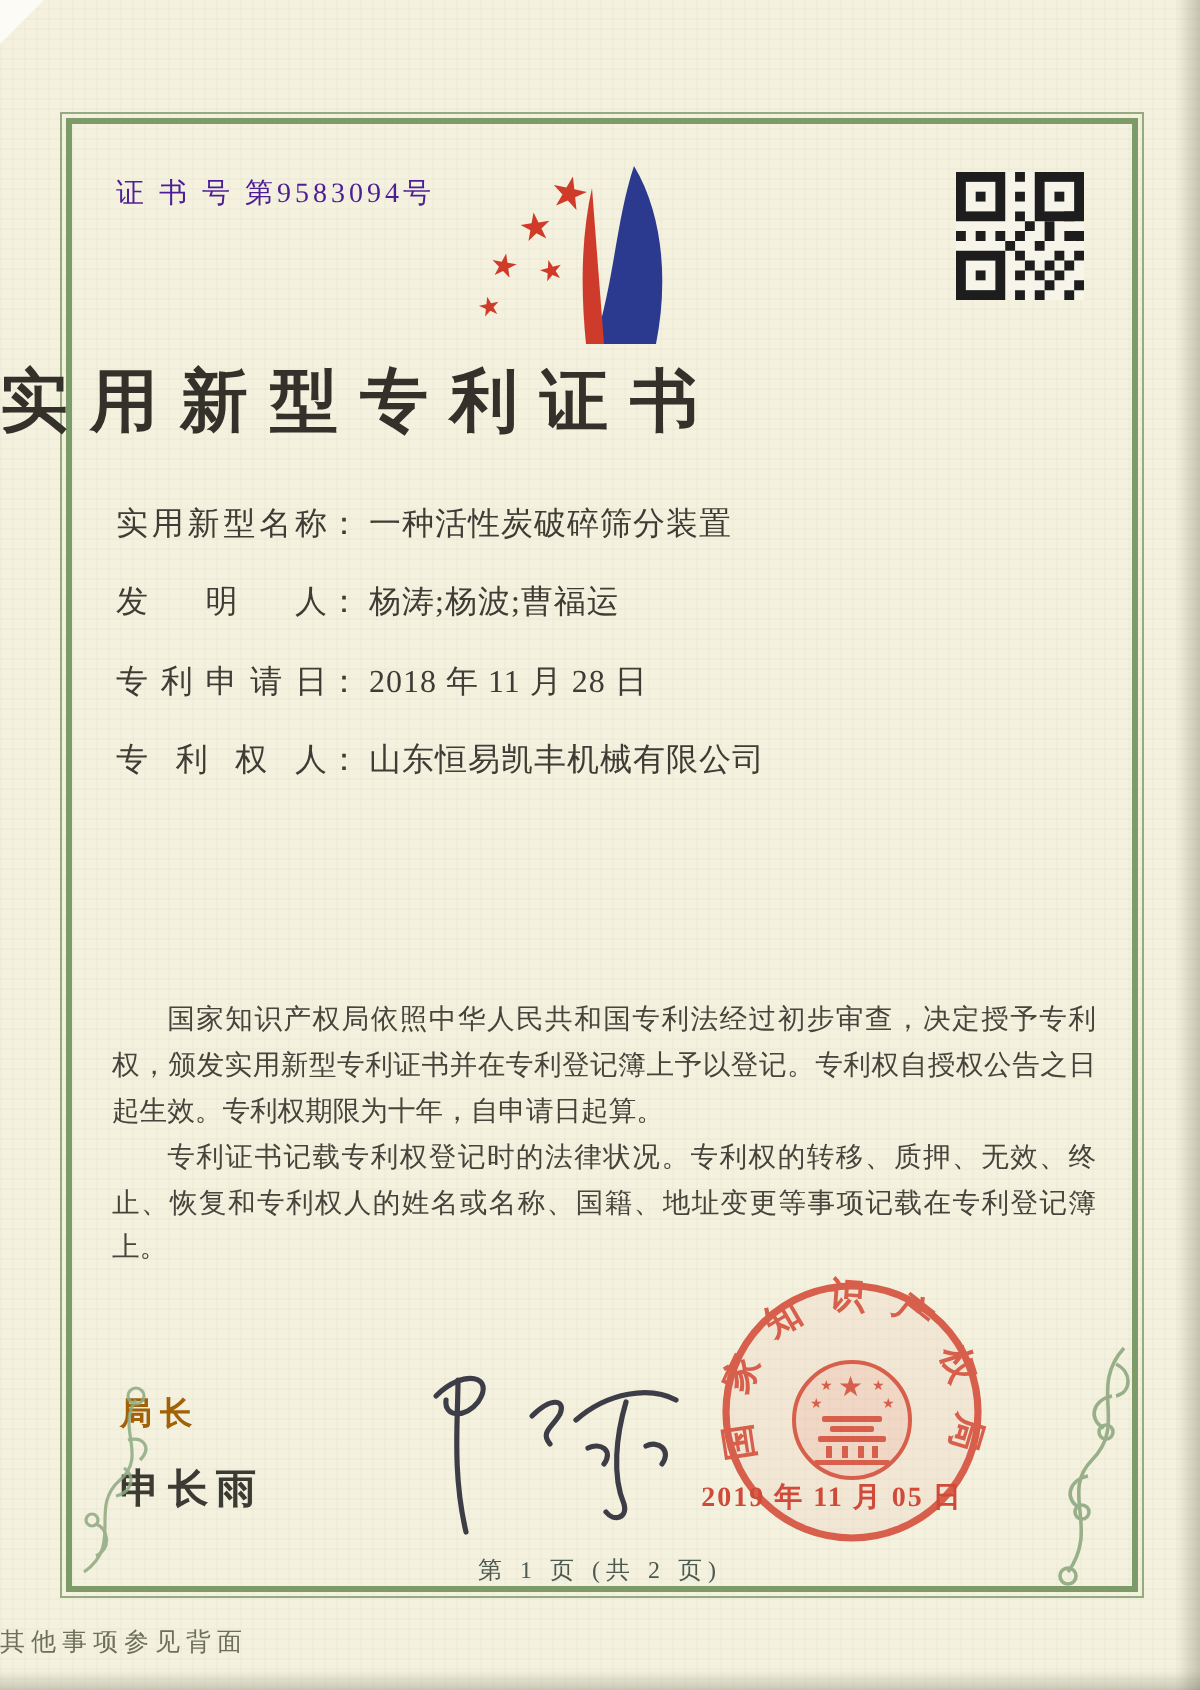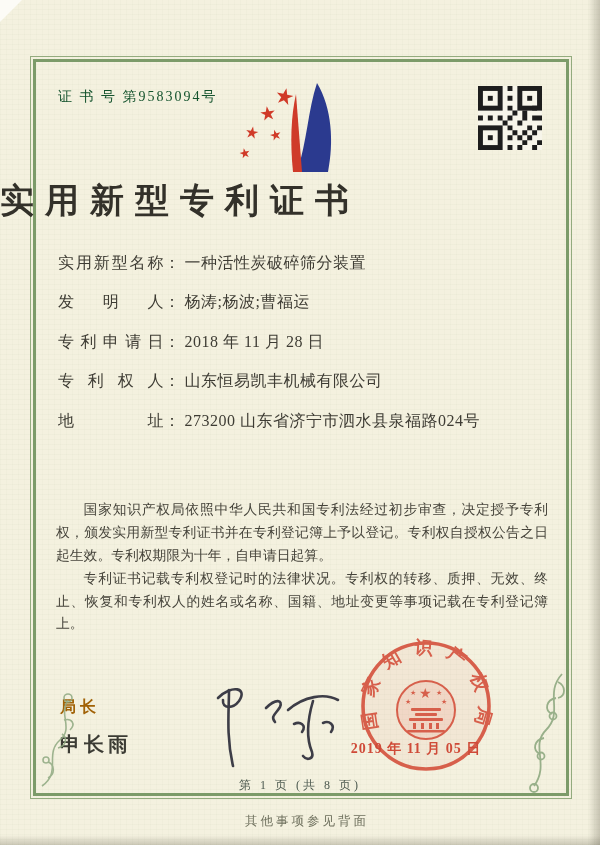--- a/index.html
+++ b/index.html
@@ -21,21 +21,21 @@
     background:linear-gradient(to bottom, rgba(0,0,0,0), rgba(80,75,60,0.25));}
   .corner-tl{position:absolute;left:0;top:0;width:0;height:0;
     border-style:solid;border-width:22px 22px 0 0;
     border-color:#fcfbf6 transparent transparent transparent;}
 
   .frame{position:absolute;left:30px;top:56px;width:540px;height:741px;
     border:1px solid #93ab7e;}
   .frame-inner{position:absolute;inset:2px;border:3px solid #7c9b69;}
 
   .cert-no{position:absolute;left:58px;top:88px;font-size:14px;
-    letter-spacing:2px;color:#14532d;}
+    letter-spacing:2px;color:#4c1d95;}
 
   .logo{position:absolute;left:233px;top:80px;width:126px;height:98px;}
   .qr{position:absolute;left:478px;top:86px;width:64px;height:64px;}
 
   .title{position:absolute;left:0;right:0;top:178px;
     font-size:34px;font-weight:bold;letter-spacing:11px;color:#33312a;}
 
   .fields{position:absolute;left:58px;top:252px;right:52px;}
   .frow{font-size:16px;line-height:1.4;color:#3e3c34;margin-bottom:17px;
     letter-spacing:0.5px;white-space:nowrap;}
@@ -57,22 +57,22 @@
 
   .seal{position:absolute;left:350px;top:630px;width:152px;height:152px;opacity:0.9;}
   .seal-date{position:absolute;left:350px;top:740px;width:132px;text-align:center;
     font-size:14px;font-weight:bold;color:#cf4a38;letter-spacing:1px;}
 
   .ornament-bl{position:absolute;left:34px;top:686px;width:62px;height:106px;}
   .ornament-br{position:absolute;left:498px;top:668px;width:72px;height:126px;}
 
   .footer-page{position:absolute;left:0;right:0;top:777px;text-align:center;
     font-size:12px;color:#4d5a50;letter-spacing:3px;}
-  .back-note{position:absolute;left:0;right:0;top:813px;text-align:center;
-    font-size:12.5px;color:#6d6f5c;letter-spacing:3px;padding-left:14px;}
+  .back-note{position:absolute;left:0;right:0;top:813px;
+    font-size:12.5px;color:#6d6f5c;letter-spacing:3px;}
 </style>
 </head>
 <body>
 
 <div class="paper-texture"></div>
 <div class="corner-tl"></div>
 
 <div class="frame">
   <div class="frame-inner"></div>
 </div>
@@ -116,23 +116,20 @@
     <span class="flabel">实用新型名称</span><span class="fcolon">：</span><span class="fvalue">一种活性炭破碎筛分装置</span>
   </div>
   <div class="frow">
     <span class="flabel">发明人</span><span class="fcolon">：</span><span class="fvalue">杨涛;杨波;曹福运</span>
   </div>
   <div class="frow">
     <span class="flabel">专利申请日</span><span class="fcolon">：</span><span class="fvalue">2018 年 11 月 28 日</span>
   </div>
   <div class="frow">
     <span class="flabel">专利权人</span><span class="fcolon">：</span><span class="fvalue">山东恒易凯丰机械有限公司</span>
-  </div>
-  <div class="frow">
-    <span class="flabel">地址</span><span class="fcolon">：</span><span class="fvalue">273200 山东省济宁市泗水县泉福路024号</span>
   </div>
 </div>
 
 <div class="paragraphs">
   <p>国家知识产权局依照中华人民共和国专利法经过初步审查，决定授予专利权，颁发实用新型专利证书并在专利登记簿上予以登记。专利权自授权公告之日起生效。专利权期限为十年，自申请日起算。</p>
   <p>专利证书记载专利权登记时的法律状况。专利权的转移、质押、无效、终止、恢复和专利权人的姓名或名称、国籍、地址变更等事项记载在专利登记簿上。</p>
 </div>
 
 <div class="sig-title">局长</div>
 <div class="sig-name">申长雨</div>
@@ -193,17 +190,17 @@
     <path d="M64,6 C46,26 66,44 48,62 C32,78 52,96 36,118"></path>
     <path d="M58,30 C48,32 46,42 54,46"></path>
     <path d="M46,70 C36,72 34,82 42,86"></path>
     <circle cx="36" cy="120" r="4"></circle>
     <circle cx="55" cy="48" r="3.5"></circle>
     <circle cx="43" cy="88" r="3.5"></circle>
     <path d="M60,14 C68,18 68,28 60,30"></path>
   </g>
 </svg>
 
-<div class="footer-page">第 1 页 (共 8 页)</div>
+<div class="footer-page">第 1 页 (共 2 页)</div>
 <div class="back-note">其他事项参见背面</div>
 
 <div class="edge-right"></div>
 <div class="edge-bottom"></div>
 
 </body></html>

